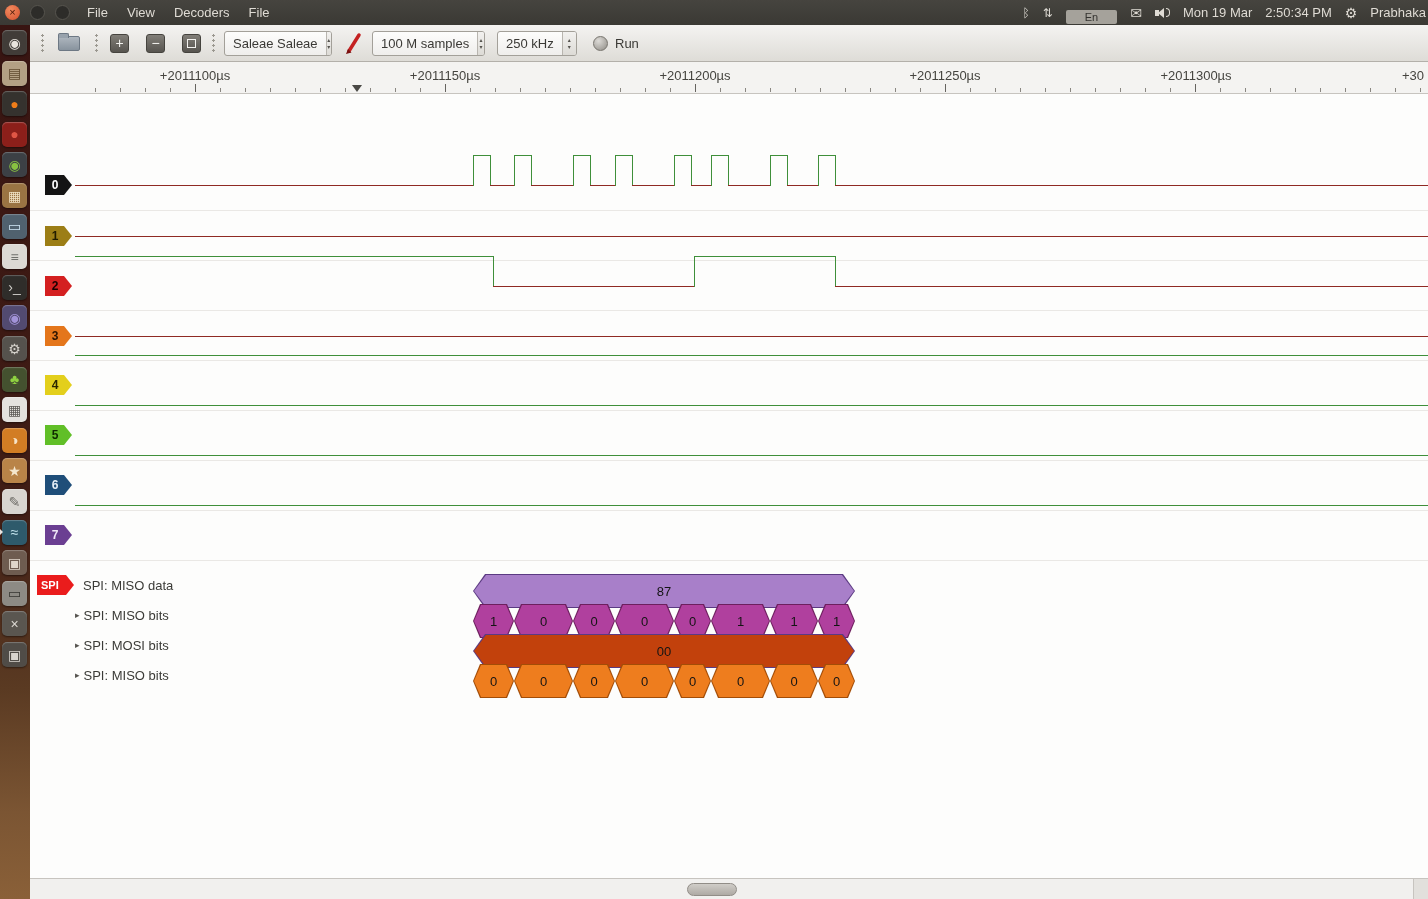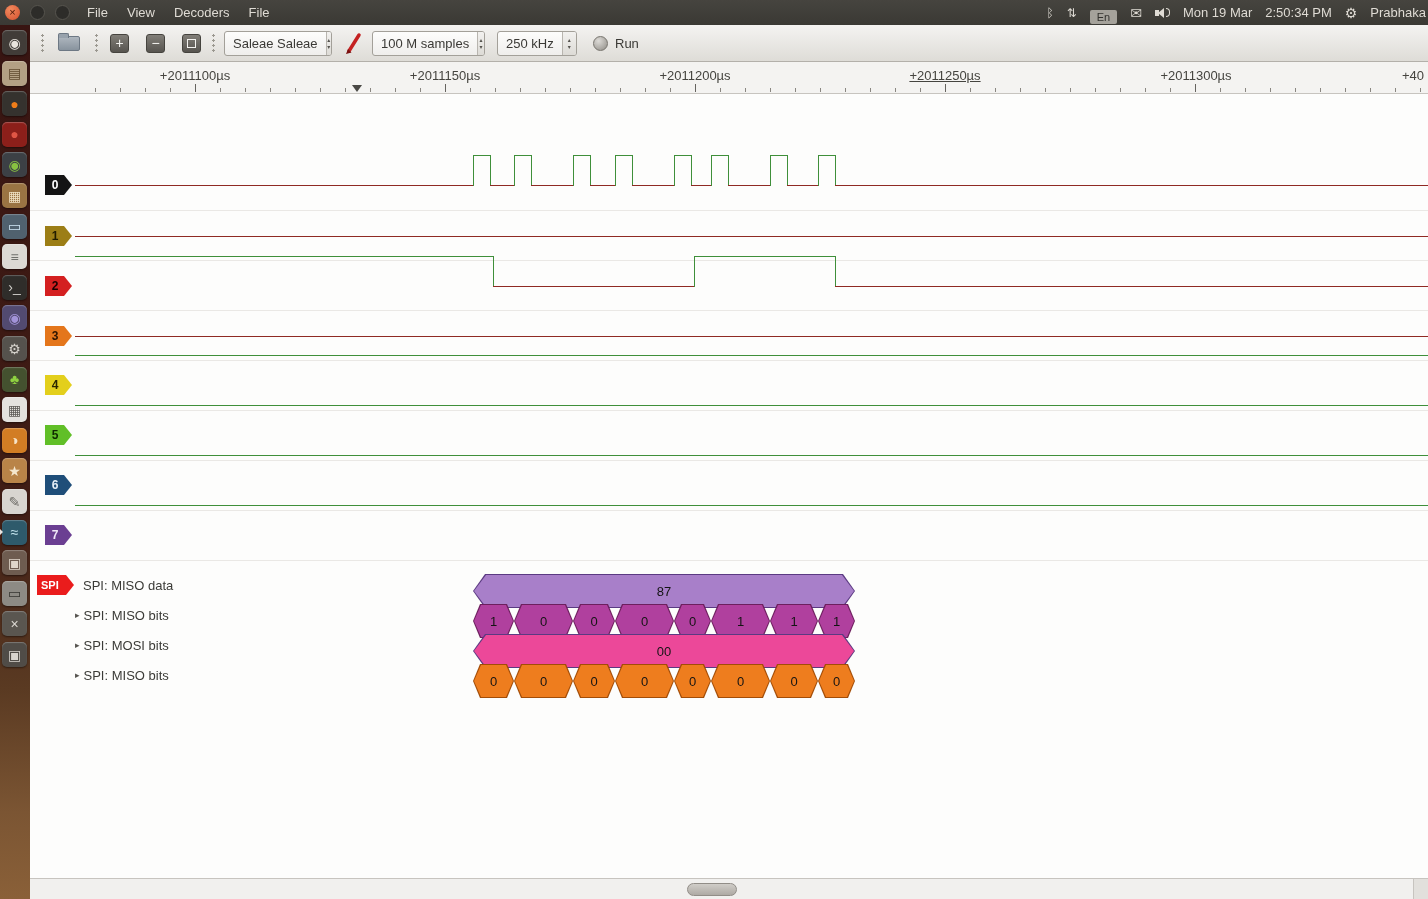--- a/index.html
+++ b/index.html
@@ -14,21 +14,21 @@
   .winctl{display:flex;gap:10px;margin-left:5px;align-items:center;}
   .wbtn{width:15px;height:15px;border-radius:50%;}
   .wbtn.close{background:radial-gradient(circle at 35% 30%,#f28a5e,#d4502e);
     color:#4a1708;display:flex;align-items:center;justify-content:center;font-size:11px;line-height:1;}
   .wbtn.dim{background:#2d2c29;border:1px solid #56544e;}
   .menus{display:flex;gap:19px;margin-left:17px;}
   .menu-item{cursor:default;}
   .status{position:absolute;right:2px;top:0;height:25px;display:flex;align-items:center;gap:13px;}
   .ind{font-size:14px;line-height:1;}
   .ind.small{font-size:12px;}
-  .kbd-badge{background:#a5a29b;color:#33322f;border-radius:2px;font-size:11px;padding:1px 7px;margin-top:8px;}
+  .kbd-badge{background:#a5a29b;color:#33322f;border-radius:2px;font-size:11px;padding:1px 19px;margin-top:8px;}
   .volume{display:flex;align-items:center;}
   .spk-body{position:relative;width:10px;height:12px;}
   .spk-body:before{content:"";position:absolute;left:0;top:3px;width:4px;height:6px;background:#dfdbd4;}
   .spk-body:after{content:"";position:absolute;left:3px;top:1px;border-top:5px solid transparent;
     border-bottom:5px solid transparent;border-right:6px solid #dfdbd4;}
   .spk-wave{width:4px;height:9px;border:1px solid #dfdbd4;border-left:none;border-radius:0 9px 9px 0;margin-left:1px;}
 
   
   .dock{position:absolute;left:0;top:25px;width:30px;height:874px;z-index:20;
     background:linear-gradient(#381512,#401d15 55%,#5a3a22 76%,#7b5533 90%,#8a6038);}
@@ -244,23 +244,23 @@
       <span class="run-led"></span>
       <span>Run</span>
     </div>
   </div>
 
   <div class="ruler">
     <div>
         <div class="ruler-label" style="left: 165px;">+2011100µs</div>
         <div class="ruler-label" style="left: 415px;">+2011150µs</div>
         <div class="ruler-label" style="left: 665px;">+2011200µs</div>
-        <div class="ruler-label" style="left: 915px; text-decoration: underline;">+2011250µs</div>
+        <div class="ruler-label" style="left: 915px;">+2011250µs</div>
         <div class="ruler-label" style="left: 1166px;">+2011300µs</div>
-        <div class="ruler-label" style="left: 1383px;">+40</div>
+        <div class="ruler-label" style="left: 1383px;">+30</div>
       </div>
     <div>
         <div class="tick" style="left: 65px;"></div>
         <div class="tick" style="left: 90px;"></div>
         <div class="tick" style="left: 115px;"></div>
         <div class="tick" style="left: 140px;"></div>
         <div class="tick major" style="left: 165px;"></div>
         <div class="tick" style="left: 190px;"></div>
         <div class="tick" style="left: 215px;"></div>
         <div class="tick" style="left: 240px;"></div>
@@ -415,21 +415,21 @@
           <div class="inner bit-shape" style="background: rgb(176, 64, 158);">1</div>
         </div>
         <div class="bubble bit-shape" style="left: 788px; width: 37px; top: 510px; background: rgb(109, 31, 94);">
           <div class="inner bit-shape" style="background: rgb(176, 64, 158);">1</div>
         </div>
         <div class="spi-label" style="top: 542px;">
           <span class="expander">▸</span>
           <span>SPI: MOSI bits</span>
         </div>
         <div class="bubble data-shape" style="left: 443px; width: 382px; top: 540px; background: rgb(91, 58, 130);">
-          <div class="inner data-shape" style="background: #ec4899;">00</div>
+          <div class="inner data-shape" style="background: #c2410c;">00</div>
         </div>
         <div class="spi-label" style="top: 572px;">
           <span class="expander">▸</span>
           <span>SPI: MISO bits</span>
         </div>
         <div class="bubble bit-shape" style="left: 443px; width: 41px; top: 570px; background: rgb(163, 77, 7);">
           <div class="inner bit-shape" style="background: rgb(238, 125, 30);">0</div>
         </div>
         <div class="bubble bit-shape" style="left: 484px; width: 59px; top: 570px; background: rgb(163, 77, 7);">
           <div class="inner bit-shape" style="background: rgb(238, 125, 30);">0</div>

